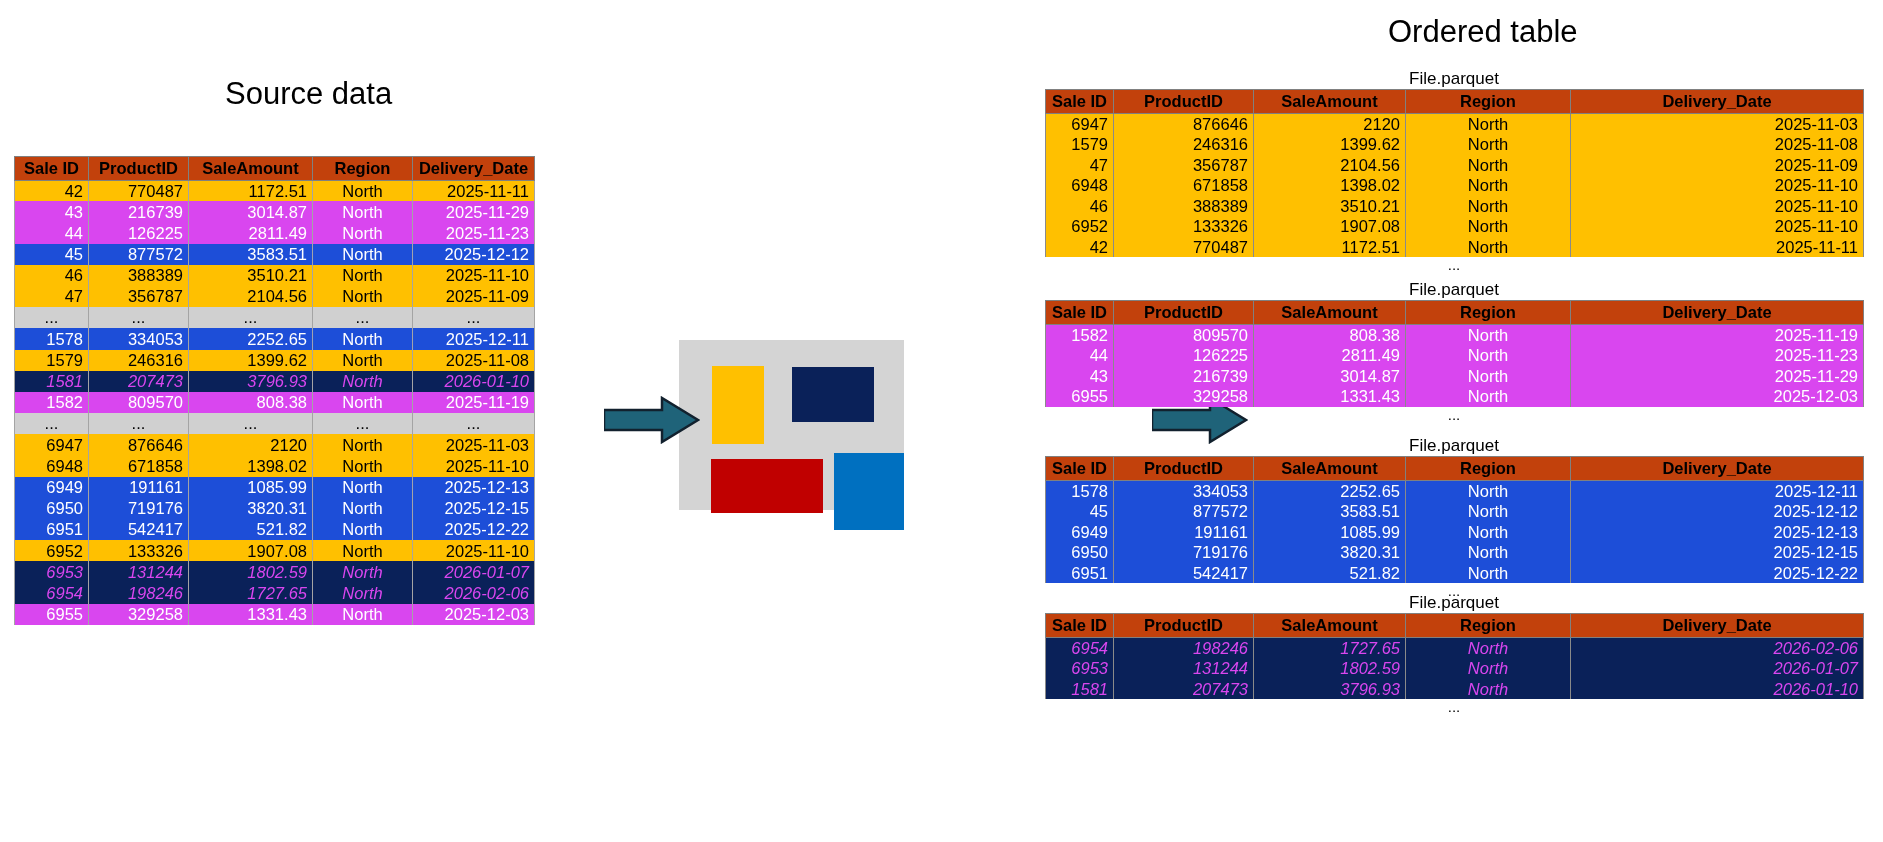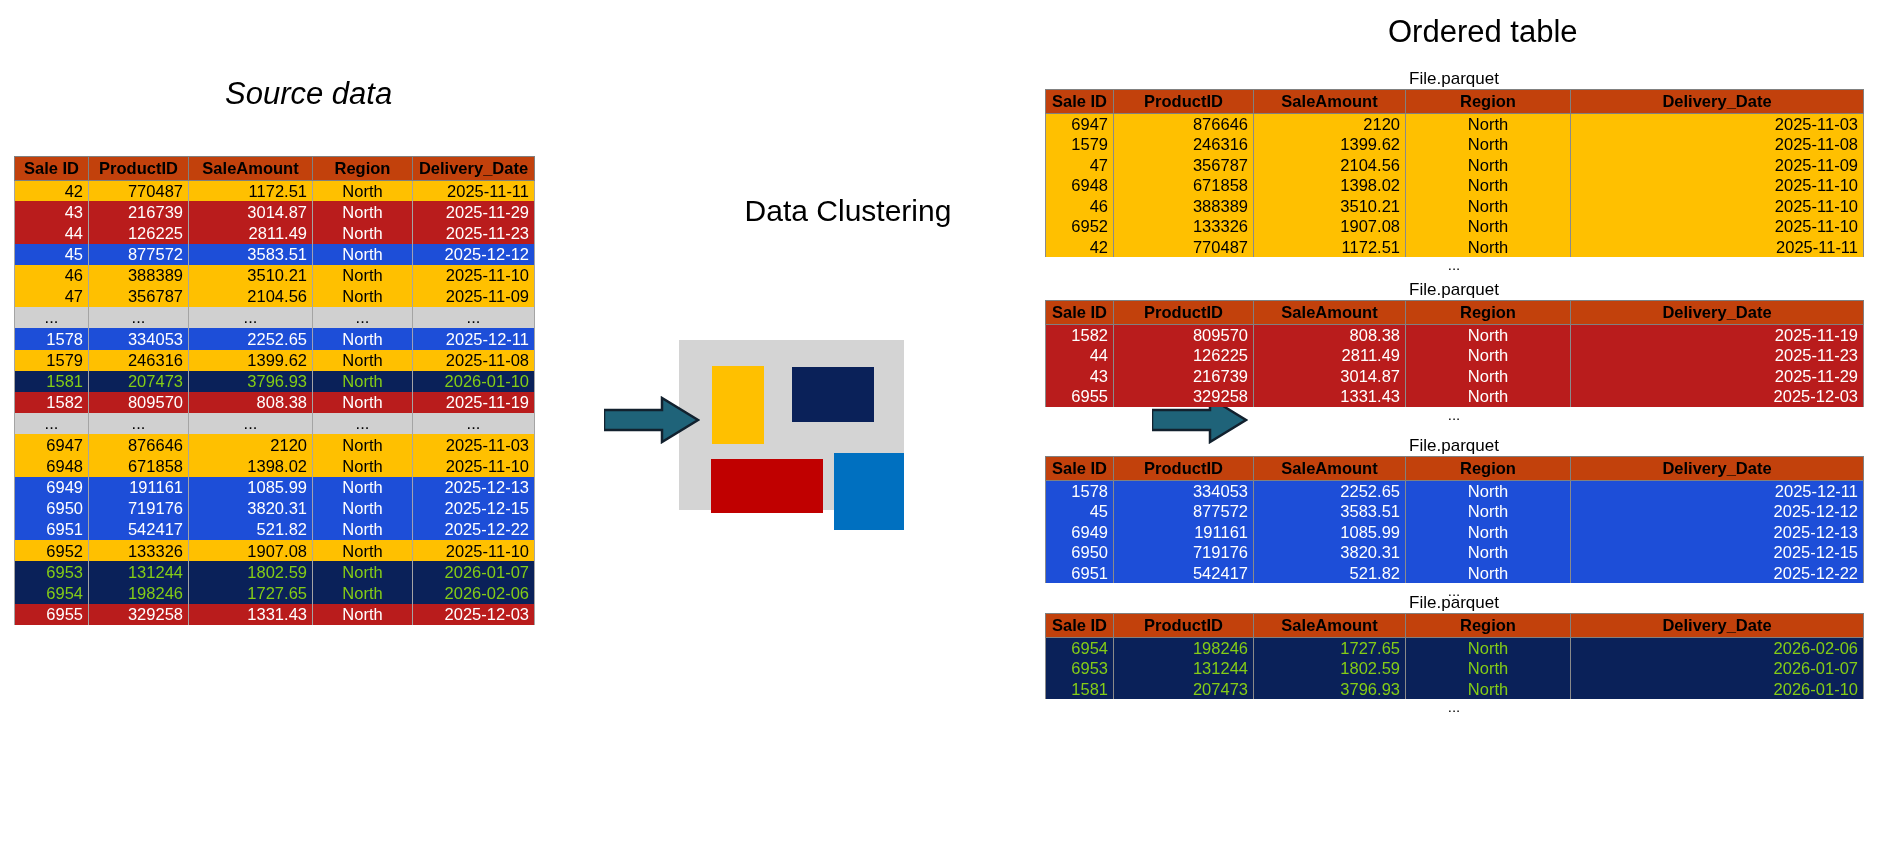--- a/index.html
+++ b/index.html
@@ -18,21 +18,21 @@
 
   
   .section-title {
     position: absolute;
     font-size: 31px;
     font-weight: 400;
     color: #000000;
     white-space: nowrap;
     letter-spacing: 0px;
   }
-  #source-title { left: 225px; top: 76px; font-style: italic; }
+  #source-title { left: 225px; top: 76px; }
   #ordered-title { left: 1388px; top: 14px; }
 
   
   table.grid {
     border-collapse: collapse;
     table-layout: fixed;
     font-size: 16.5px;
     line-height: 1;
   }
   table.grid th {
@@ -49,23 +49,23 @@
     border-right: 1px solid rgba(90,90,90,0.55);
     padding: 2px 5px;
     white-space: nowrap;
     overflow: hidden;
   }
   table.grid td.num { text-align: right; }
   table.grid td.txt { text-align: center; }
 
   
   tr.c-yellow td { background: #FFC000; color: #000000; }
-  tr.c-red    td { background: #b91c1c; color: #ffffff; margin-left: 25px; }
+  tr.c-red    td { background: #d946ef; color: #ffffff; margin-left: 25px; }
   tr.c-blue   td { background: #1d4ed8; color: #ffffff; }
-  tr.c-navy   td { background: #0A2159; color: #84cc16; }
+  tr.c-navy   td { background: #0A2159; color: #d946ef; font-style: italic; }
   tr.c-gray   td { background: #D0D0D0; color: #000000; text-align: center; }
   tr.c-gray td.num, tr.c-gray td.txt { text-align: center; }
 
   
   #source-table-wrap {
     position: absolute;
     left: 14px;
     top: 156px;
   }
   #source-table { width: 520px; }
@@ -312,21 +312,20 @@
           <td class="num">329258</td>
           <td class="num">1331.43</td>
           <td class="txt">North</td>
           <td class="num">2025-12-03</td>
         </tr>
       </tbody>
   </table>
 </div>
 
 <div id="algo-label">
-  <div>Data Clustering</div>
 </div>
 
 <div id="algo-box">
   <div class="algo-rect" id="algo-rect-yellow"></div>
   <div class="algo-rect" id="algo-rect-navy"></div>
   <div class="algo-rect" id="algo-rect-red"></div>
   <div class="algo-rect" id="algo-rect-blue"></div>
 </div>
 
 <svg class="arrow" id="arrow-left" width="96" height="48" viewBox="0 0 96 48">

